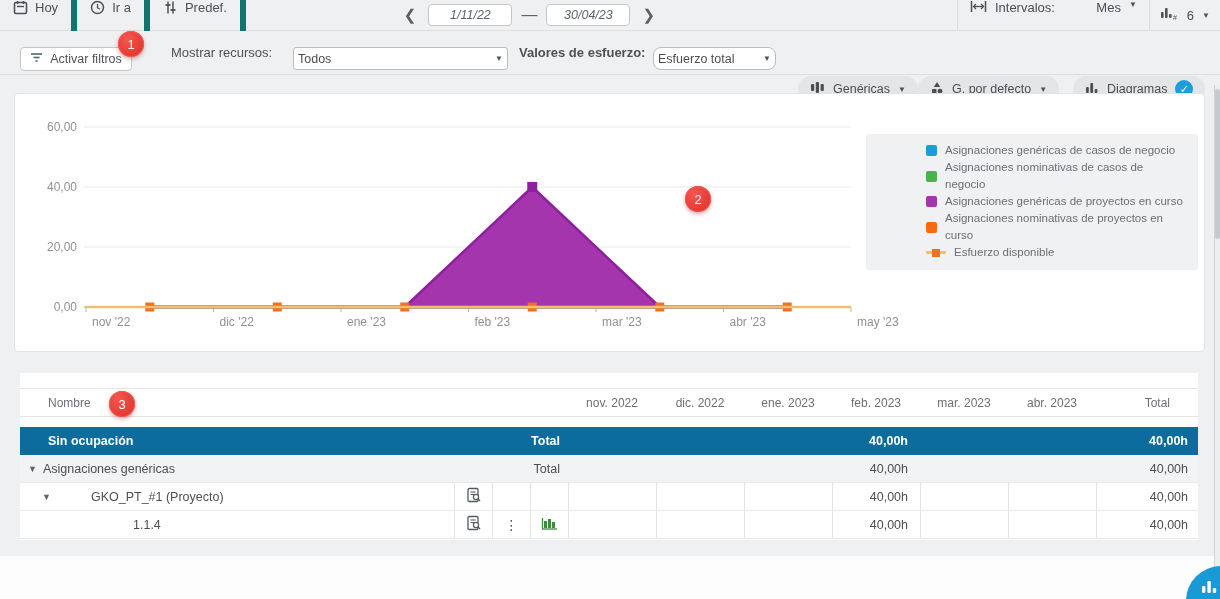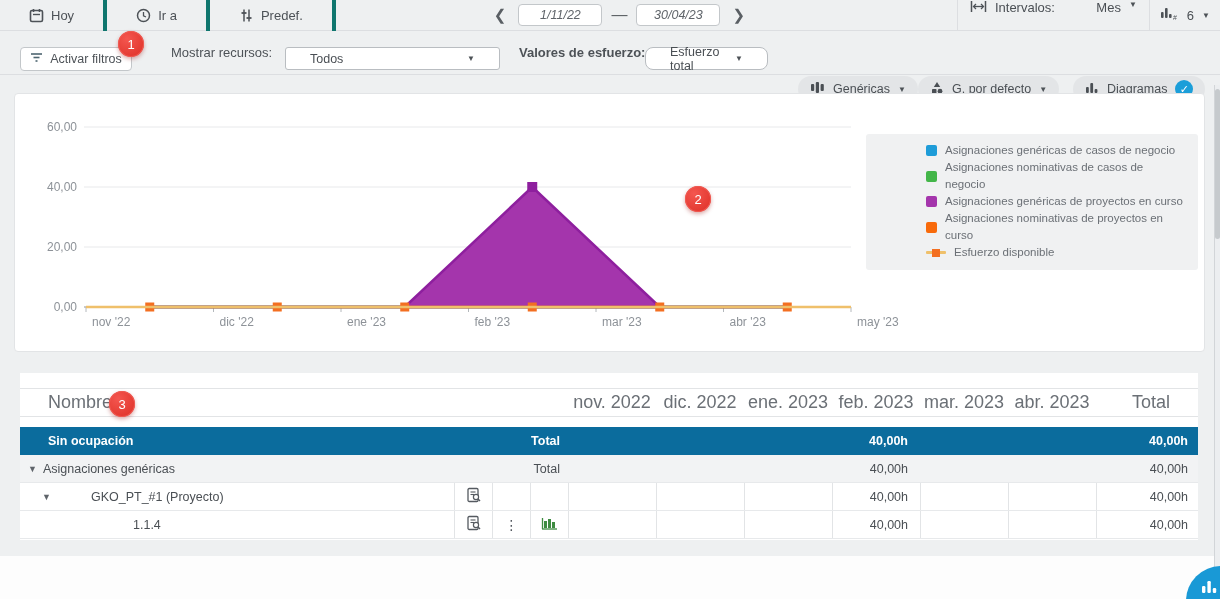--- a/index.html
+++ b/index.html
@@ -1,55 +1,55 @@
 <!DOCTYPE html>
 <html><head>
 <meta charset="utf-8">
 <style>
   * { margin:0; padding:0; box-sizing:border-box; }
   html,body { width:1220px; height:599px; overflow:hidden; }
   body { font-family:"Liberation Sans","DejaVu Sans",sans-serif; background:#eef0f1; color:#4a4f54; position:relative; }
 
   
   .topbar { position:absolute; left:0; top:0; width:1220px; height:31px; background:#eef0f1; border-bottom:1px solid #dcdee1; display:flex; align-items:center; }
-  .tb-seg { height:31px; display:flex; align-items:center; gap:7px; padding:0 29px; border-right:4px solid #0f766e; cursor:pointer; font-size:13px; color:#4d5257; }
+  .tb-seg { height:31px; display:flex; align-items:flex-start; gap:7px; padding:0 13px; border-right:6px solid #0f766e; cursor:pointer; font-size:13px; color:#4d5257; }
   .tb-seg svg { display:block; }
   .datenav { display:flex; align-items:center; gap:9px; margin-left:155px; }
   .chev { font-size:15px; font-weight:bold; color:#5a5f64; padding:0 3px; cursor:pointer; }
   .date-input { width:84px; height:22px; border:1px solid #c3c7ca; border-radius:4px; background:#fff; text-align:center; font-style:italic; font-size:12.5px; color:#5f646a; font-family:inherit; }
   .tb-right { margin-left:auto; display:flex; align-items:center; height:31px; }
   .tb-right .sep { width:1px; height:31px; background:#dcdee1; }
   .intervals { display:flex; align-items:flex-start; gap:8px; padding:0 12px; font-size:13px; cursor:pointer; height:31px; }
   .caret { font-size:8px; color:#4d5257; }
   .mini-num { display:flex; align-items:center; gap:8px; padding:0 10px; height:31px; cursor:pointer; font-size:13px; }
 
   
   .filterbar { position:absolute; left:0; top:31px; width:1220px; height:44px; background:#eef0f1; border-bottom:1px solid #dcdee1; display:flex; align-items:center; }
   .btn-outline { position:absolute; left:20px; top:16px; width:112px; height:24px; background:#fff; border:1px solid #c3c7ca; border-radius:4px; display:flex; align-items:center; justify-content:center; gap:7px; font-size:12.5px; color:#4d5257; cursor:pointer; }
   .label { font-size:13px; color:#4d5257; }
-  .select { height:23px; background:#fff; border:1px solid #b9bdc1; border-radius:3px; display:flex; align-items:center; justify-content:space-between; padding:0 24px; font-size:12.5px; color:#4a4f54; cursor:pointer; }
+  .select { height:23px; background:#fff; border:1px solid #b9bdc1; border-radius:3px; display:flex; align-items:center; justify-content:space-between; padding:0 4px; font-size:12.5px; color:#4a4f54; cursor:pointer;margin-left:8px; }
   .pill { height:26px; background:#e3e5e7; border:none; border-radius:14px; display:flex; align-items:center; gap:8px; padding:0 12px; font-size:12.5px; color:#4a4f54; cursor:pointer; font-family:inherit; }
   .check-circle { width:18px; height:18px; border-radius:50%; background:#1b9ed9; color:#fff; font-size:11px; display:flex; align-items:center; justify-content:center; }
 
   
   .chart-card { position:absolute; left:14px; top:93px; width:1191px; height:259px; background:#fff; border:1px solid #e2e4e6; border-radius:4px; }
   .chart-svg { position:absolute; left:0; top:8px; width:1189px; height:248px; }
   .axis-label { font-family:"Liberation Sans","DejaVu Sans",sans-serif; font-size:12px; fill:#8d9298; }
   .legend { position:absolute; left:851px; top:40px; width:332px; background:#f0f1f2; border-radius:3px; padding:8px 12px 9px 12px; }
   .legend-item { display:flex; align-items:center; gap:8px; font-size:11.5px; color:#6b7076; line-height:17px; cursor:pointer;padding-left:48px; }
   .legend-swatch { width:11px; height:11px; border-radius:2px; flex:0 0 11px; }
   .legend-line { width:20px; height:3px; border-radius:1px; position:relative; flex:0 0 20px; }
   .legend-line::after { content:""; position:absolute; left:6px; top:-2.5px; width:8px; height:8px; background:#f36f21; }
 
   
   .badge { position:absolute; width:26px; height:26px; border-radius:50%; background:radial-gradient(circle at 35% 30%, #f4564f, #dd2e25); box-shadow:0 2px 4px rgba(150,10,0,.35), inset 0 0 0 1px #ef5a52; color:#fff; font-size:13px; display:flex; align-items:center; justify-content:center; z-index:20; }
 
   
   .table-panel { position:absolute; left:20px; top:373px; width:1178px; height:167px; background:#fff; }
-  .t-header { margin-top:15px; height:29px; border-top:1px solid #e2e4e6; border-bottom:1px solid #e2e4e6; display:flex; align-items:center; font-size:18px; color:#6b7076; }
+  .t-header { margin-top:15px; height:29px; border-top:1px solid #e2e4e6; border-bottom:1px solid #e2e4e6; display:flex; align-items:center; font-size:12px; color:#6b7076; }
   .t-gap { height:10px; }
   .row { height:28px; display:flex; align-items:stretch; font-size:12.5px; border-bottom:1px solid #e7e9eb; }
   .name-cell { flex:1; display:flex; align-items:center; position:relative; }
   .total-slot { position:absolute; right:8px; }
   .cols { display:flex; flex:0 0 auto; }
   .mcol { width:88px; display:flex; align-items:center; justify-content:flex-end; padding-right:12px; }
   .tcol { width:102px; display:flex; align-items:center; justify-content:flex-end; padding-right:10px; }
   .hcol { justify-content:center; padding-right:0; }
   .htot { justify-content:flex-end; padding-right:28px; }
   .icon-area { width:114px; display:flex; flex:0 0 114px; }

